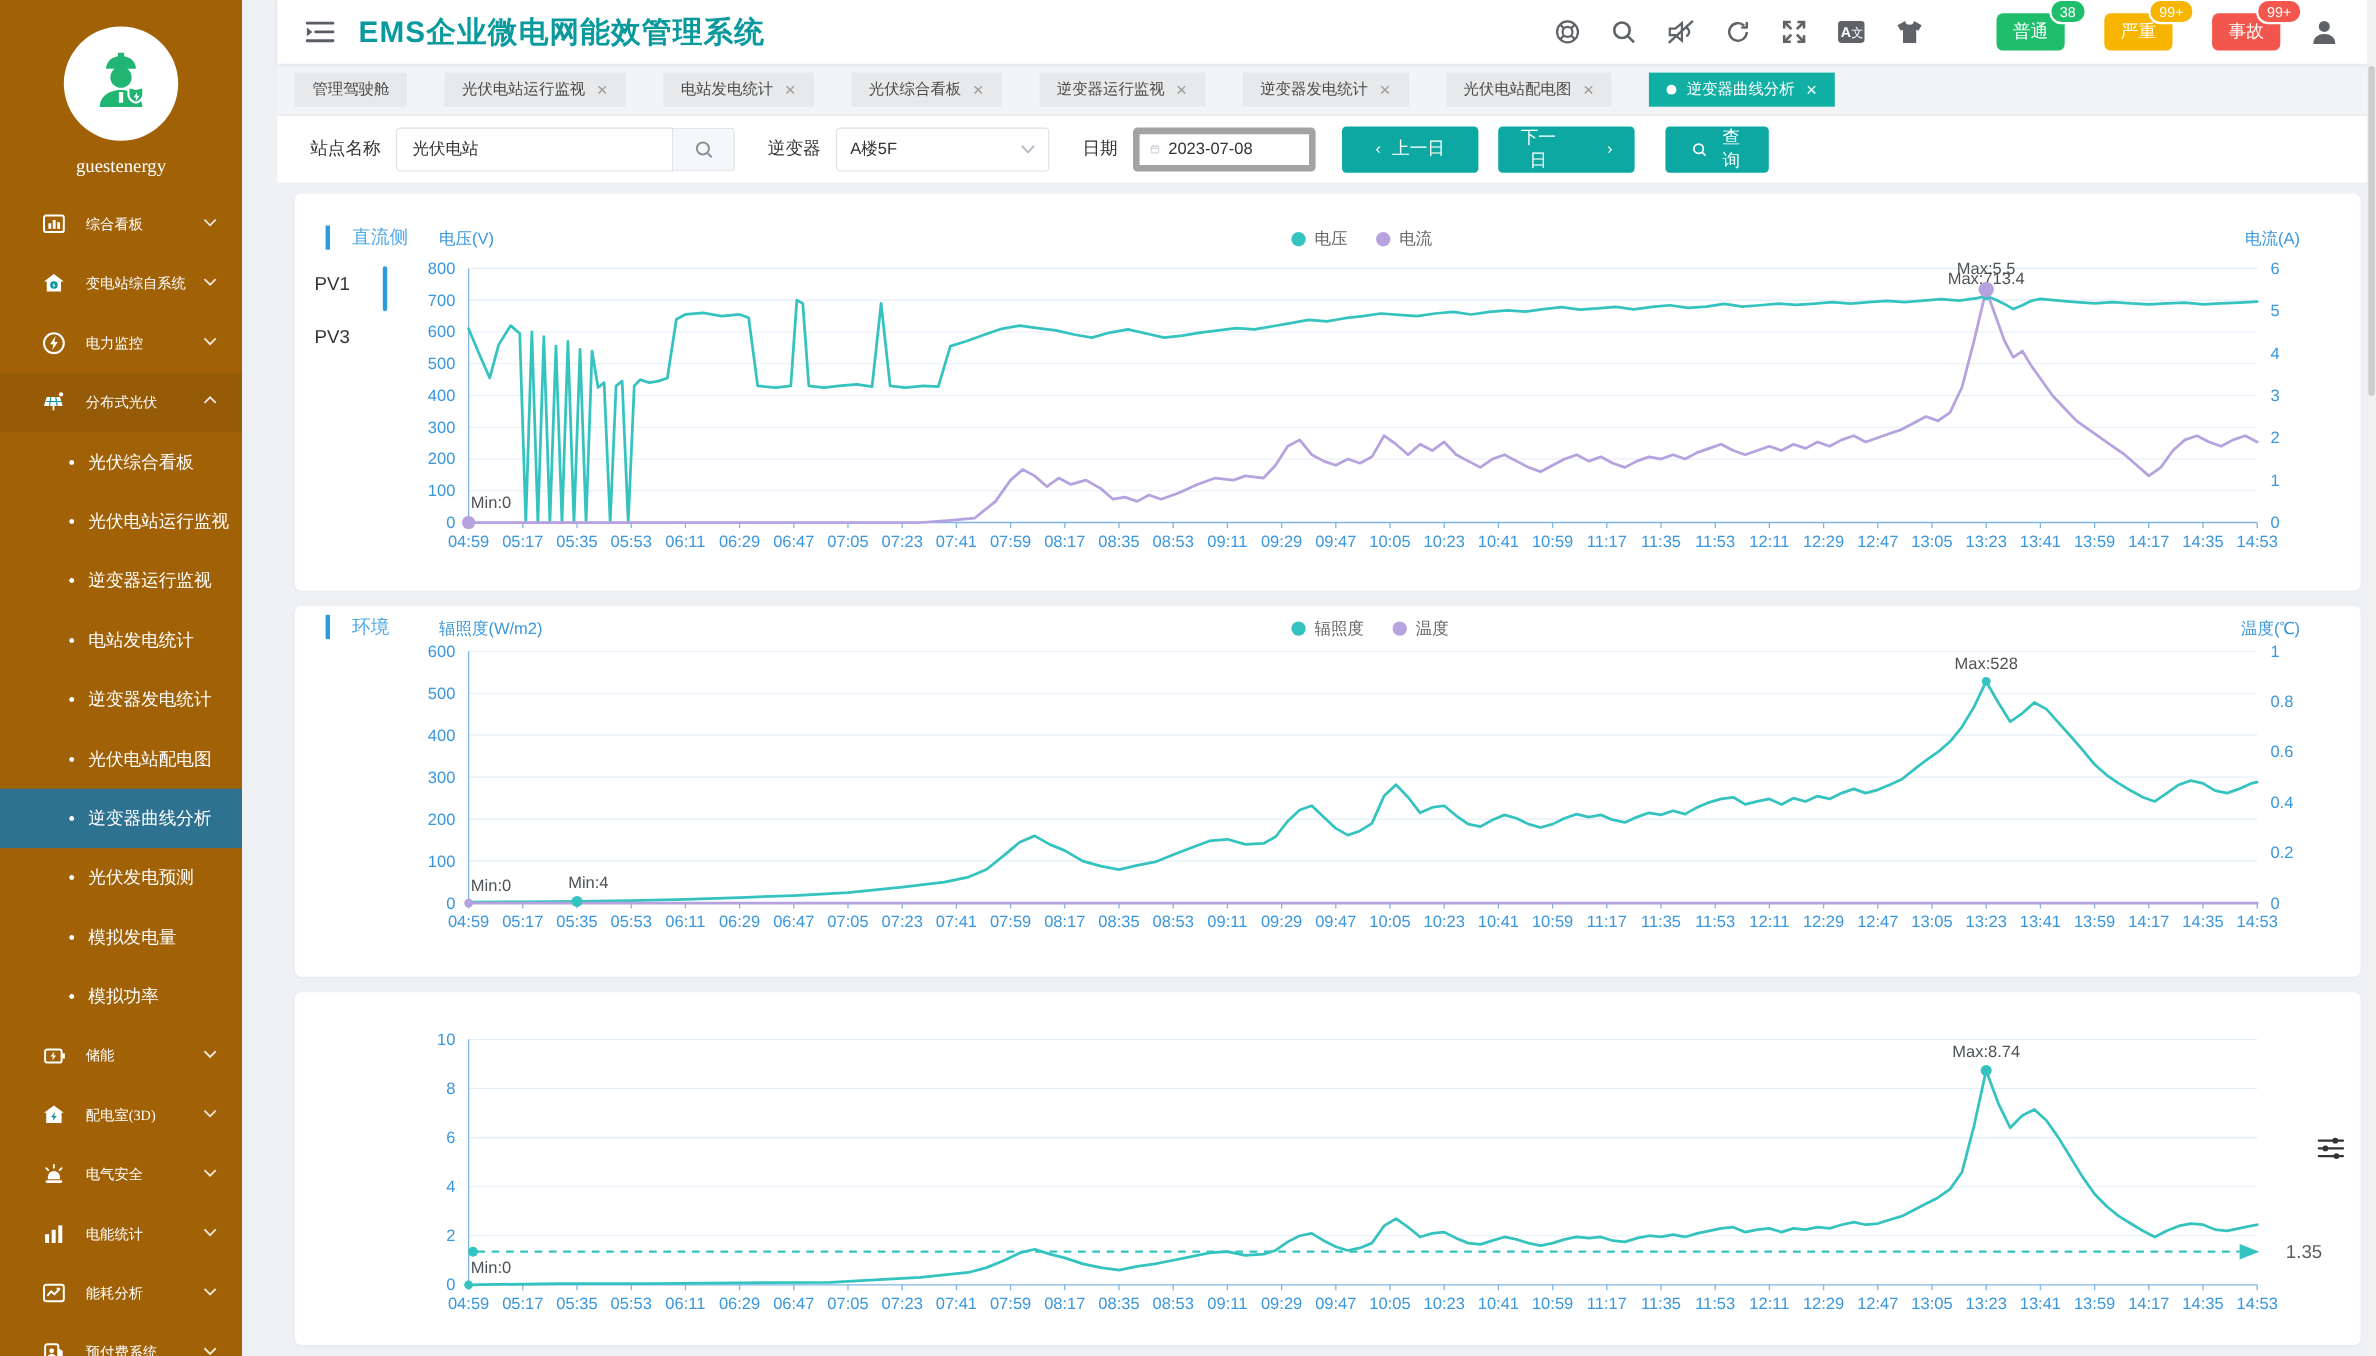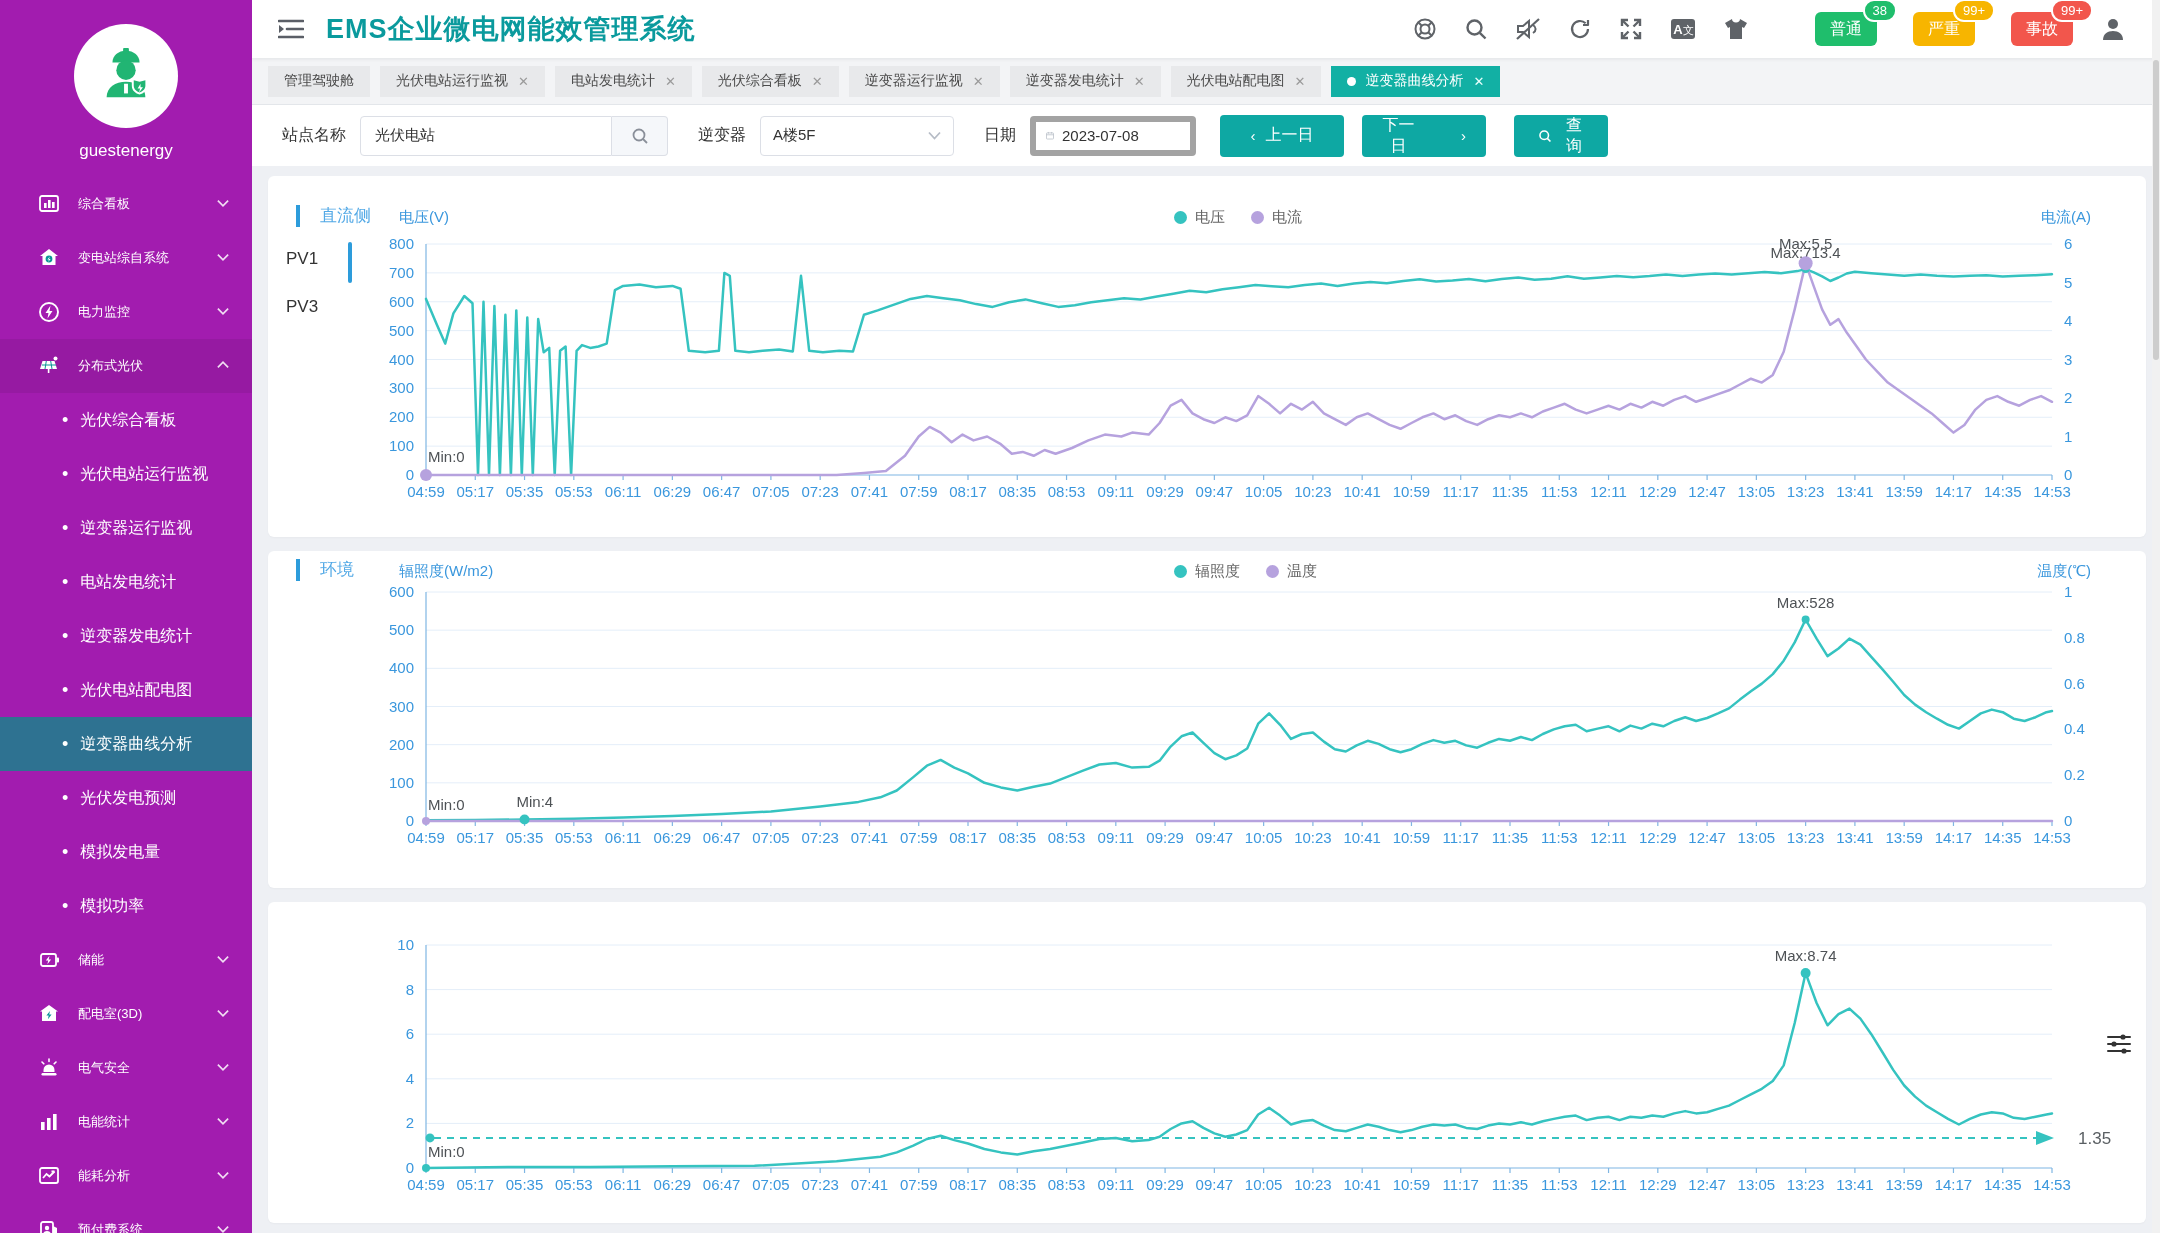--- a/index.html
+++ b/index.html
@@ -1,21 +1,21 @@
 <!DOCTYPE html>
 <html><head>
 <meta charset="utf-8">
 <style>
   * { margin:0; padding:0; box-sizing:border-box; }
   html,body { width:2160px; height:1233px; overflow:hidden; }
   body { font-family:"Liberation Sans", sans-serif; background:#eef0f4; }
   #app { position:relative; width:2160px; height:1233px; overflow:hidden; background:#eef0f4; }
 
   
-  .sidebar { position:absolute; left:0; top:0; width:252px; height:1233px; background:#a21caf; color:#fff; z-index:10; }
+  .sidebar { position:absolute; left:0; top:0; width:220px; height:1233px; background:#a16207; color:#fff; z-index:10;font-family:Liberation Serif, serif; }
   .avatar-wrap { padding-top:24px; display:flex; justify-content:center; }
   .avatar { width:104px; height:104px; border-radius:50%; background:#fff; display:flex; align-items:center; justify-content:center; }
   .username { text-align:center; margin-top:13px; font-size:17px; color:#fff; }
   .menu { margin-top:16px; }
   .menu-item { height:54px; display:flex; align-items:center; padding:0 22px 0 36px; font-size:13px; cursor:pointer; }
   .menu-item.expanded { background:rgba(0,0,0,0.07); }
   .mi-icon { width:26px; height:22px; margin-right:16px; display:flex; align-items:center; justify-content:center; }
   .menu-item .mi-label { flex:1; }
   .chev { width:14px; height:14px; opacity:.85; }
   .submenu-item { height:54px; display:flex; align-items:center; padding-left:62px; font-size:16px; cursor:pointer; }
@@ -26,21 +26,21 @@
   .header { position:absolute; left:252px; top:0; width:1908px; height:58px; background:#fff; box-shadow:0 1px 4px rgba(0,21,41,.08); display:flex; align-items:center; z-index:6; }
   .hamburger { margin-left:26px; cursor:pointer; display:flex; }
   .page-title { margin-left:22px; font-size:27px; font-weight:bold; color:#0a9a9d; letter-spacing:1px; }
   .header-right { margin-left:auto; display:flex; align-items:center; padding-right:34px; }
   .hicon { margin-left:27px; cursor:pointer; display:flex; align-items:center; color:#5f6368; }
   .alarm-group { display:flex; align-items:center; margin-left:30px; }
   .alarm-pill { position:relative; height:34px; border-radius:6px; color:#fff; font-size:16px; padding:0 15px; display:flex; align-items:center; margin-left:36px; cursor:pointer; }
   .alarm-badge { position:absolute; top:-13px; right:-20px; border-radius:11px; padding:2px 8px; font-size:13px; color:#fff; border:2px solid #fff; white-space:nowrap; }
 
   
-  .tabbar { position:absolute; left:252px; top:58px; width:1908px; height:47px; background:#f3f4f6; border-bottom:1px solid #e3e6ea; display:flex; align-items:center; padding:0 16px; z-index:5; }
+  .tabbar { position:absolute; left:252px; top:58px; width:1908px; height:47px; background:#f3f4f6; border-bottom:1px solid #e3e6ea; display:flex; align-items:center; padding:0 16px; z-index:5;gap:24px; }
   .tab { height:31px; display:flex; align-items:center; background:#e8e9eb; color:#4a4a4a; font-size:14px; padding:0 16px; margin-right:10px; cursor:pointer; white-space:nowrap; }
   .tab .tclose { margin-left:10px; color:#9a9a9a; font-size:13px; cursor:pointer; }
   .tab.active { background:#12b0a4; color:#fff; }
   .tab.active .tdot { width:9px; height:9px; border-radius:50%; background:#fff; margin-right:9px; }
   .tab.active .tclose { color:#e8fffc; }
 
   
   .filterbar { position:absolute; left:252px; top:105px; width:1908px; height:61px; background:#fff; display:flex; align-items:center; padding-left:30px; font-size:16px; color:#333; z-index:4; }
   .f-label { margin-right:14px; white-space:nowrap; }
   .input-group { display:flex; height:40px; }

